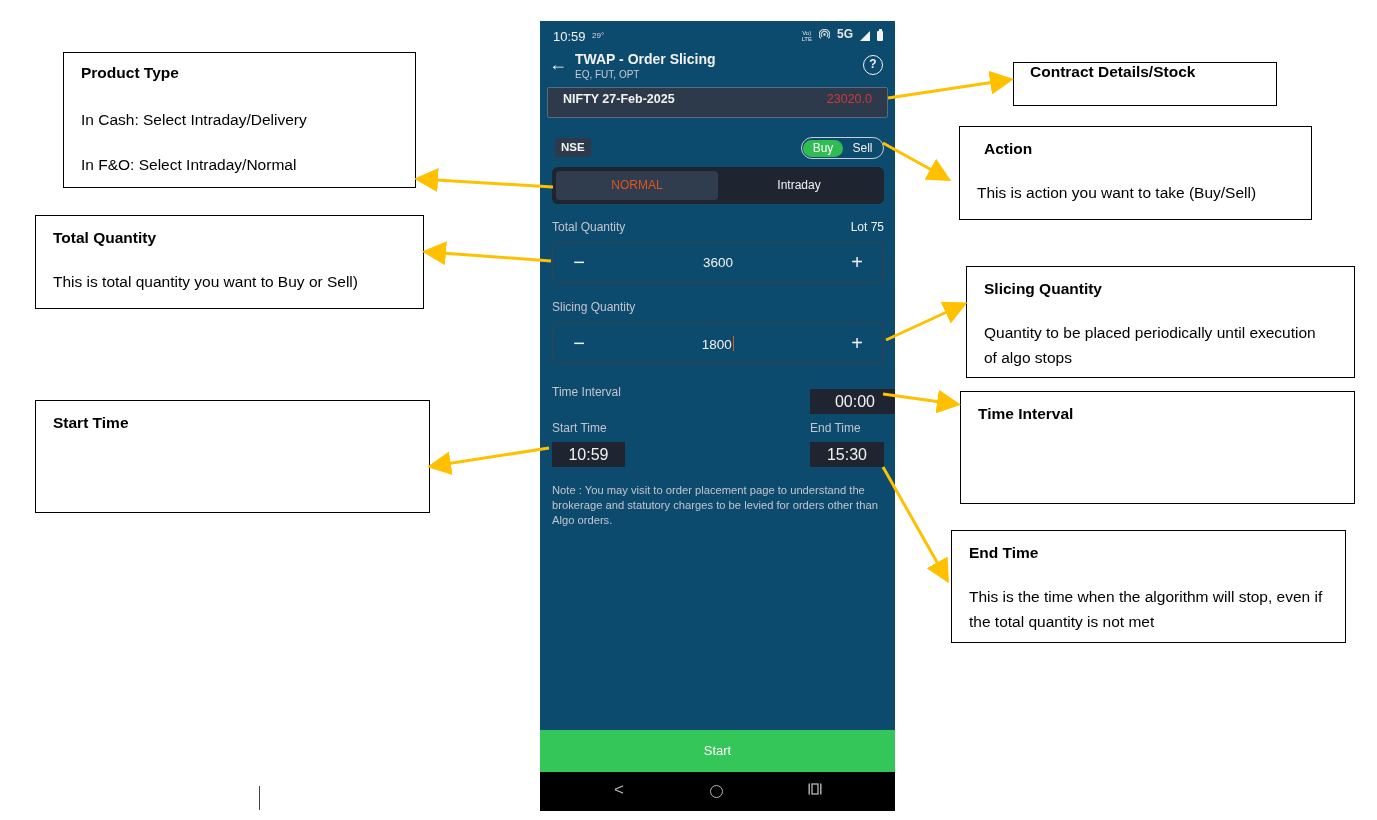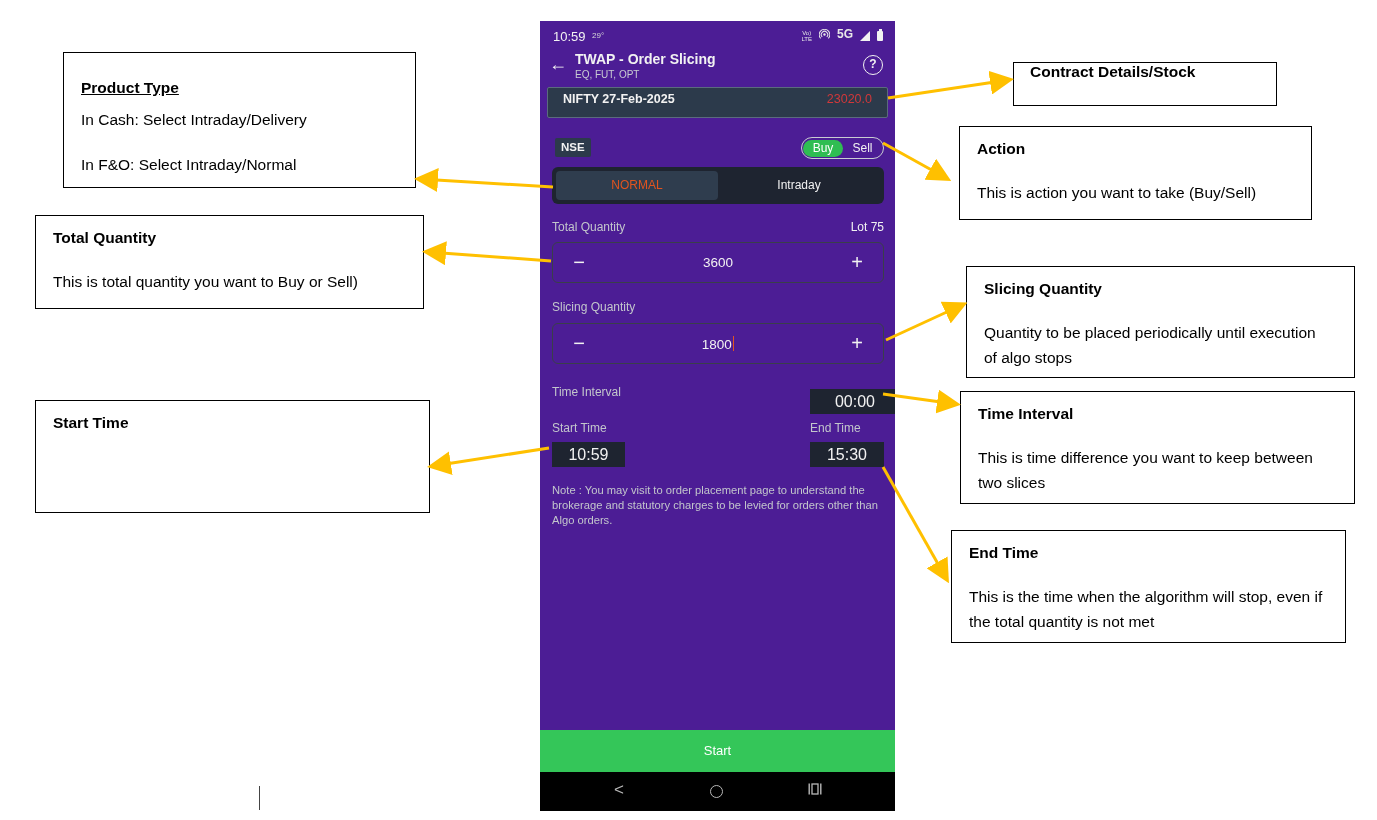--- a/index.html
+++ b/index.html
@@ -2,21 +2,21 @@
 <html><head>
 <meta charset="utf-8">
 <style>
   * { box-sizing: border-box; margin: 0; padding: 0; }
   html, body { width: 1377px; height: 820px; background: #ffffff; overflow: hidden; }
   body { position: relative; font-family: "Liberation Sans", sans-serif; }
 
   
   .phone {
     position: absolute; left: 540px; top: 21px; width: 355px; height: 790px;
-    background: #4c1d95; color: #e6e8ec; overflow: hidden;
+    background: #0c4a6e; color: #e6e8ec; overflow: hidden;
     font-family: "Liberation Sans", sans-serif;
   }
   .statusbar { position: absolute; left: 0; top: 0; width: 355px; height: 28px; }
   .statusbar .time { position: absolute; left: 13px; top: 8px; font-size: 13px; color: #f2f2f2; }
   .statusbar .temp { position: absolute; left: 52px; top: 10px; font-size: 8px; color: #d9d9d9; }
   .statusbar .icons { position: absolute; right: 12px; top: 8px; display: flex; gap: 7px; align-items: center; font-size: 8px; color: #e8e8e8; }
   .statusbar .volte { font-size: 6px; line-height: 6px; text-align: center; }
   .statusbar .signal { width: 0; height: 0; border-left: 10px solid transparent; border-bottom: 10px solid #f2f2f2; }
   .statusbar .battery { width: 6px; height: 10px; background: #f2f2f2; border-radius: 1px; position: relative; }
   .statusbar .battery::before { content: ""; position: absolute; left: 1.5px; top: -2px; width: 3px; height: 2px; background: #f2f2f2; }
@@ -174,51 +174,50 @@
       <svg width="14" height="12" viewBox="0 0 14 12">
           <rect x="0.5" y="0.5" width="1.4" height="11" fill="#b8b8b8"></rect>
           <rect x="4" y="1" width="6" height="10" fill="none" stroke="#b8b8b8" stroke-width="1.3"></rect>
           <rect x="12.1" y="0.5" width="1.4" height="11" fill="#b8b8b8"></rect>
         </svg>
     </span>
   </div>
 </div>
 
 <div class="ann" style="left:63px;top:52px;width:353px;height:136px;">
-  <div class="ah" style="position:absolute;left:17px;top:26px;text-decoration:underline;">Product Type</div>
+  <div class="ah" style="position:absolute;left:17px;top:11px;">Product Type</div>
   <div class="ab" style="position:absolute;left:17px;top:54px;">In Cash: Select Intraday/Delivery</div>
   <div class="ab" style="position:absolute;left:17px;top:99px;">In F&amp;O: Select Intraday/Normal</div>
 </div>
 
 <div class="ann" style="left:1013px;top:62px;width:264px;height:44px;">
   <div class="ah" style="position:absolute;left:16px;top:0;">Contract Details/Stock</div>
 </div>
 
 <div class="ann" style="left:959px;top:126px;width:353px;height:94px;">
-  <div class="ah" style="position:absolute;left:17px;top:13px;">Action</div>
+  <div class="ah" style="position:absolute;left:24px;top:13px;">Action</div>
   <div class="ab" style="position:absolute;left:17px;top:53px;">This is action you want to take (Buy/Sell)</div>
 </div>
 
 <div class="ann" style="left:35px;top:215px;width:389px;height:94px;">
   <div class="ah" style="position:absolute;left:17px;top:13px;">Total Quantity</div>
   <div class="ab" style="position:absolute;left:17px;top:53px;">This is total quantity you want to Buy or Sell)</div>
 </div>
 
 <div class="ann" style="left:966px;top:266px;width:389px;height:112px;">
   <div class="ah" style="position:absolute;left:17px;top:13px;">Slicing Quantity</div>
   <div class="ab" style="position:absolute;left:17px;top:53px;width:340px;">Quantity to be placed periodically until execution of algo stops</div>
 </div>
 
 <div class="ann" style="left:35px;top:400px;width:395px;height:113px;">
   <div class="ah" style="position:absolute;left:17px;top:13px;">Start Time</div>
 </div>
 
 <div class="ann" style="left:960px;top:391px;width:395px;height:113px;">
   <div class="ah" style="position:absolute;left:17px;top:13px;">Time Interval</div>
-  <div class="ab" style="position:absolute;left:17px;top:53px;width:340px;">This is time difference you want to keep between two slices</div>
 </div>
 
 <div class="ann" style="left:951px;top:530px;width:395px;height:113px;">
   <div class="ah" style="position:absolute;left:17px;top:13px;">End Time</div>
   <div class="ab" style="position:absolute;left:17px;top:53px;width:370px;">This is the time when the algorithm will stop, even if the total quantity is not met</div>
 </div>
 
 <svg class="arrows" viewBox="0 0 1377 820">
   <defs>
     <marker id="ah" markerWidth="8" markerHeight="8" refX="6" refY="4" orient="auto" markerUnits="strokeWidth">

